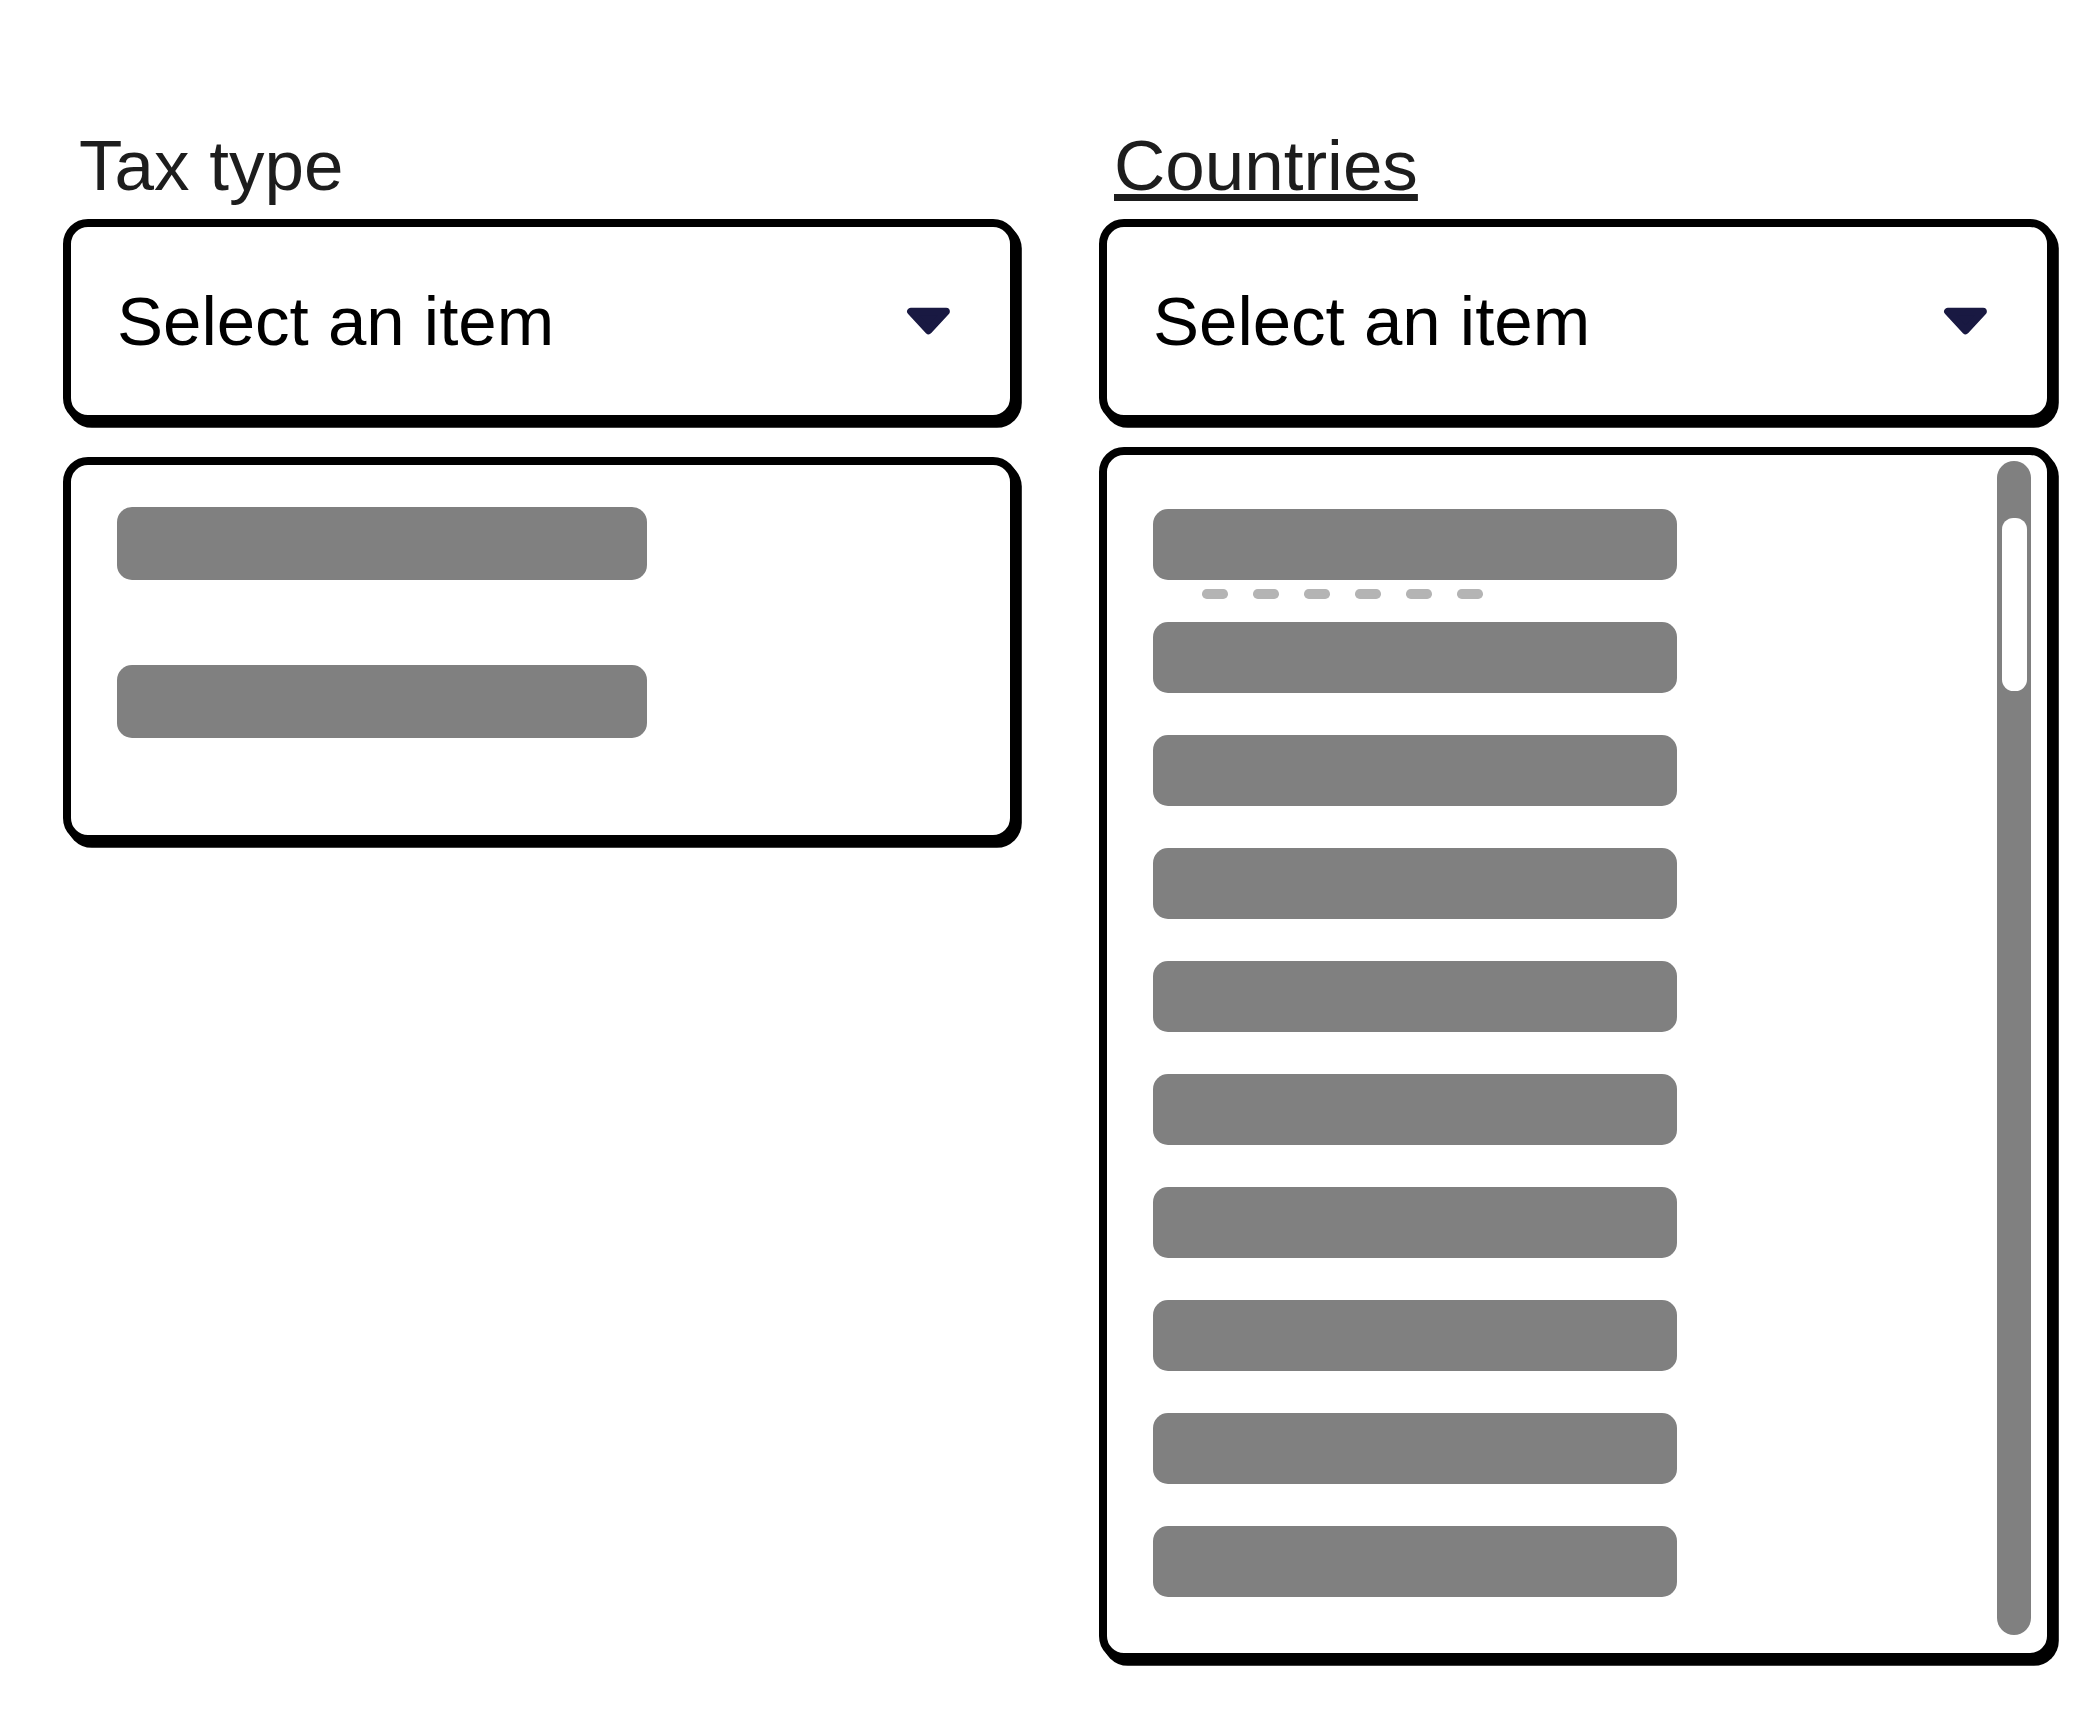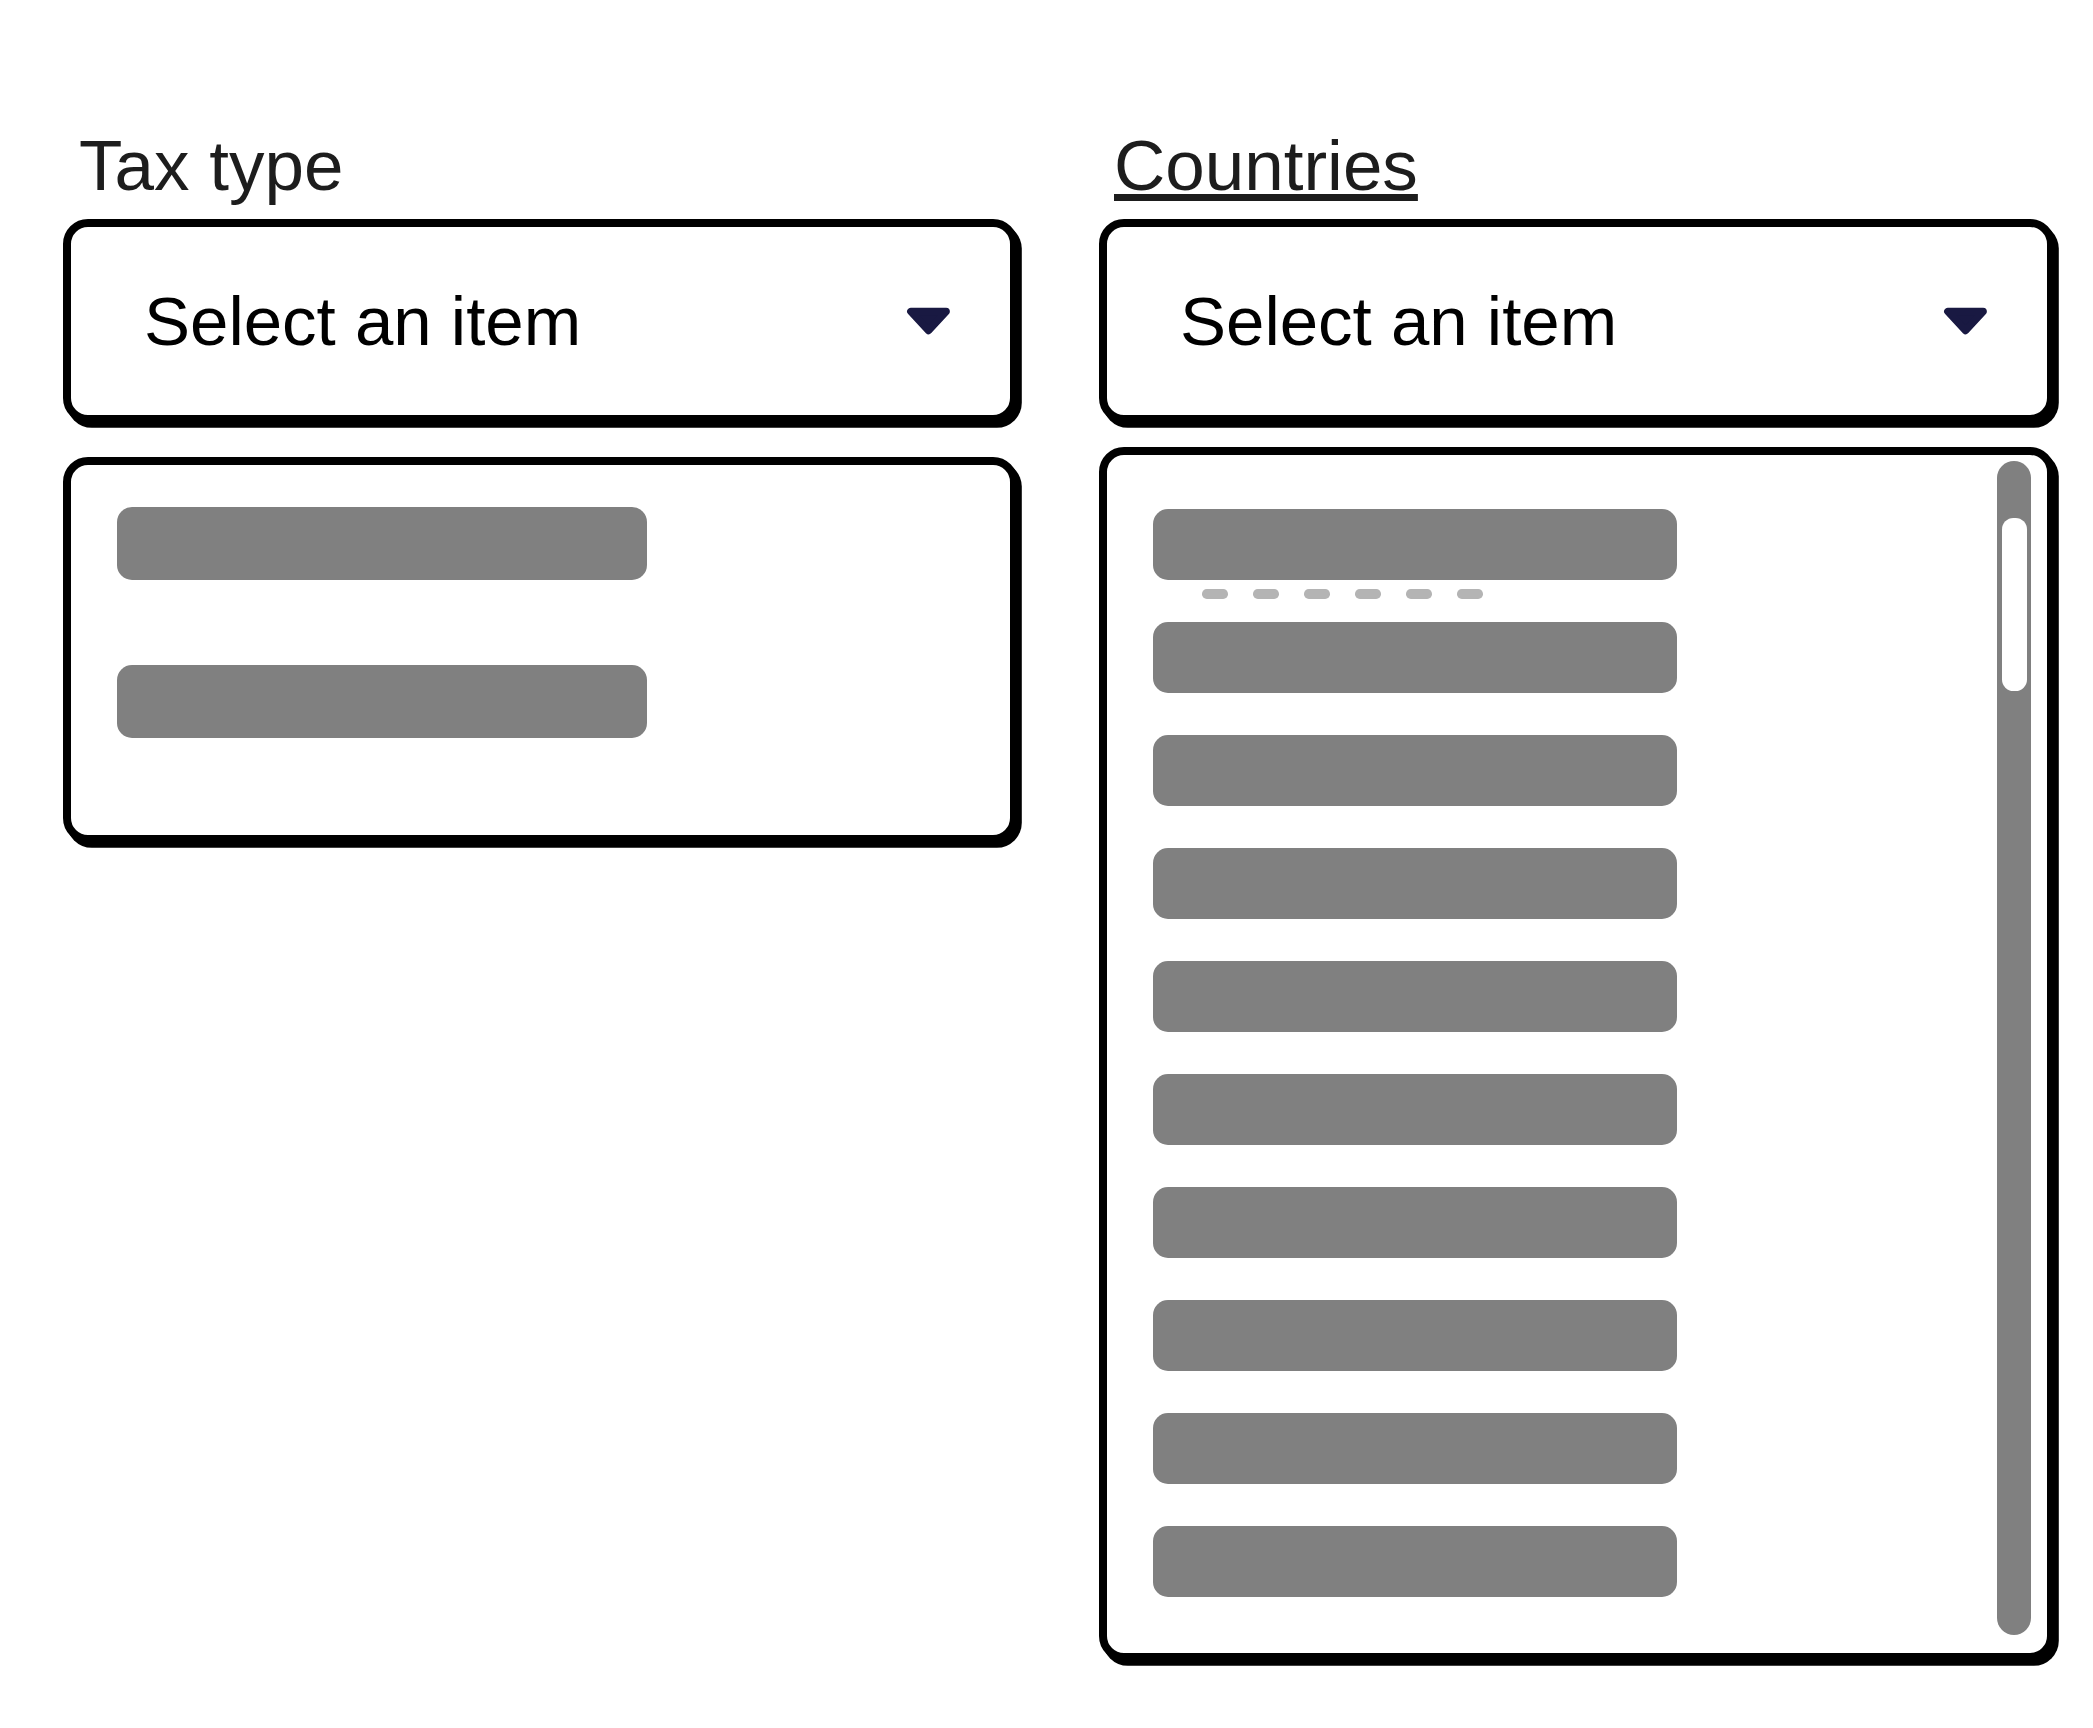--- a/index.html
+++ b/index.html
@@ -11,21 +11,21 @@
     position:absolute;top:130px;font-size:71px;line-height:1;
     color:#1d1d1d;white-space:nowrap;
   }
   #tax-label{left:79px;}
   #countries-label{left:1114px;text-decoration:underline;}
 
   .selectbox{
     position:absolute;top:219px;height:204px;box-sizing:border-box;
     background:#ffffff;border:8.6px solid #000000;border-radius:25px;
     box-shadow:3.8px 4.8px 0 #000000;
-    display:flex;align-items:center;padding-left:73px;
+    display:flex;align-items:center;padding-left:46px;
     font-size:69px;color:#000000;cursor:pointer;
   }
   #tax-select{left:63px;width:955px;}
   #countries-select{left:1099px;width:956px;}
   .select-value{white-space:nowrap;}
   .chev{
     position:absolute;right:59px;top:50%;transform:translateY(-50%);
     width:45px;height:28.5px;display:block;
   }
 

